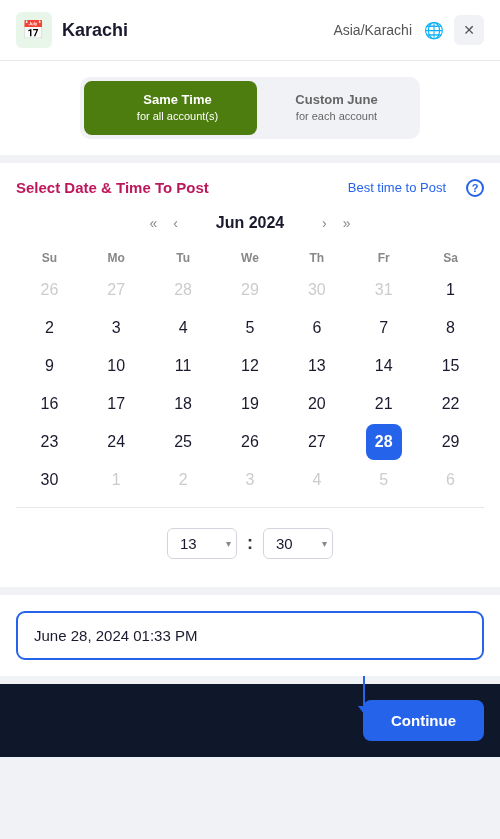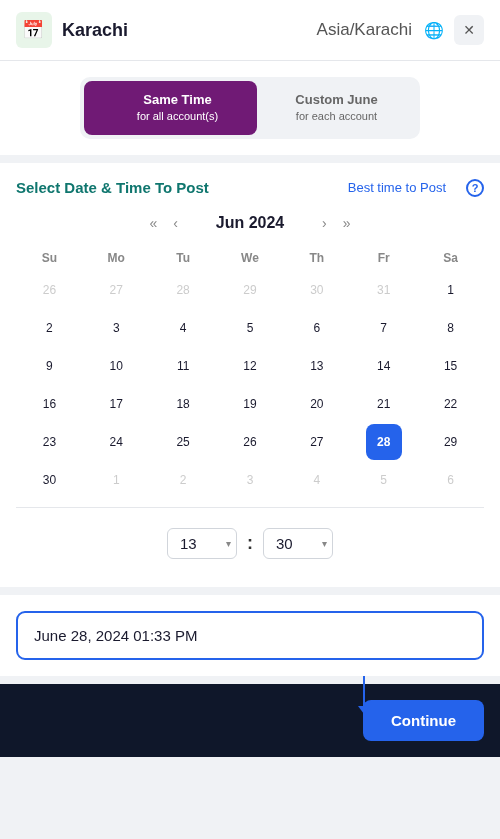--- a/index.html
+++ b/index.html
@@ -37,21 +37,21 @@
       color: #4caf50;
       font-size: 18px;
     }
     .header-title {
       font-size: 18px;
       font-weight: 600;
       color: #1a1a2e;
       flex: 1;
     }
     .header-timezone {
-      font-size: 17px;
+      font-size: 14px;
       color: #555;
       margin-right: 8px;
     }
     .header-globe {
       width: 28px;
       height: 28px;
       display: flex;
       align-items: center;
       justify-content: center;
       color: #555;
@@ -90,21 +90,21 @@
       flex: 1;
       padding: 10px 16px;
       border-radius: 8px;
       border: none;
       cursor: pointer;
       font-size: 13px;
       text-align: center;
       line-height: 1.4;
     }
     .toggle-btn.active {
-      background: #701a75;
+      background: #4d7c0f;
       color: #fff;
       font-weight: 600;
       padding-left: 30px;
     }
     .toggle-btn.inactive {
       background: transparent;
       color: #666;
     }
     .toggle-btn .line1 {
       display: block;
@@ -123,21 +123,21 @@
     }
     .section-header {
       display: flex;
       justify-content: space-between;
       align-items: center;
       margin-bottom: 16px;
     }
     .section-title {
       font-size: 15px;
       font-weight: 600;
-      color: #0f766e;
+      color: #be185d;
     }
     .best-time-link {
       font-size: 13px;
       color: #2563eb;
       display: flex;
       align-items: center;
       gap: 20px;
       cursor: pointer;
     }
     .best-time-link .help-icon {
@@ -184,21 +184,21 @@
       grid-template-columns: repeat(7, 1fr);
       text-align: center;
     }
     .cal-header-cell {
       font-size: 12px;
       font-weight: 600;
       color: #888;
       padding: 6px 0;
     }
     .cal-cell {
-      font-size: 12px;
+      font-size: 16px;
       padding: 8px 4px;
       cursor: pointer;
       border-radius: 50%;
       display: flex;
       align-items: center;
       justify-content: center;
       height: 36px;
       margin: 1px auto;
       width: 36px;
       color: #1a1a2e;

